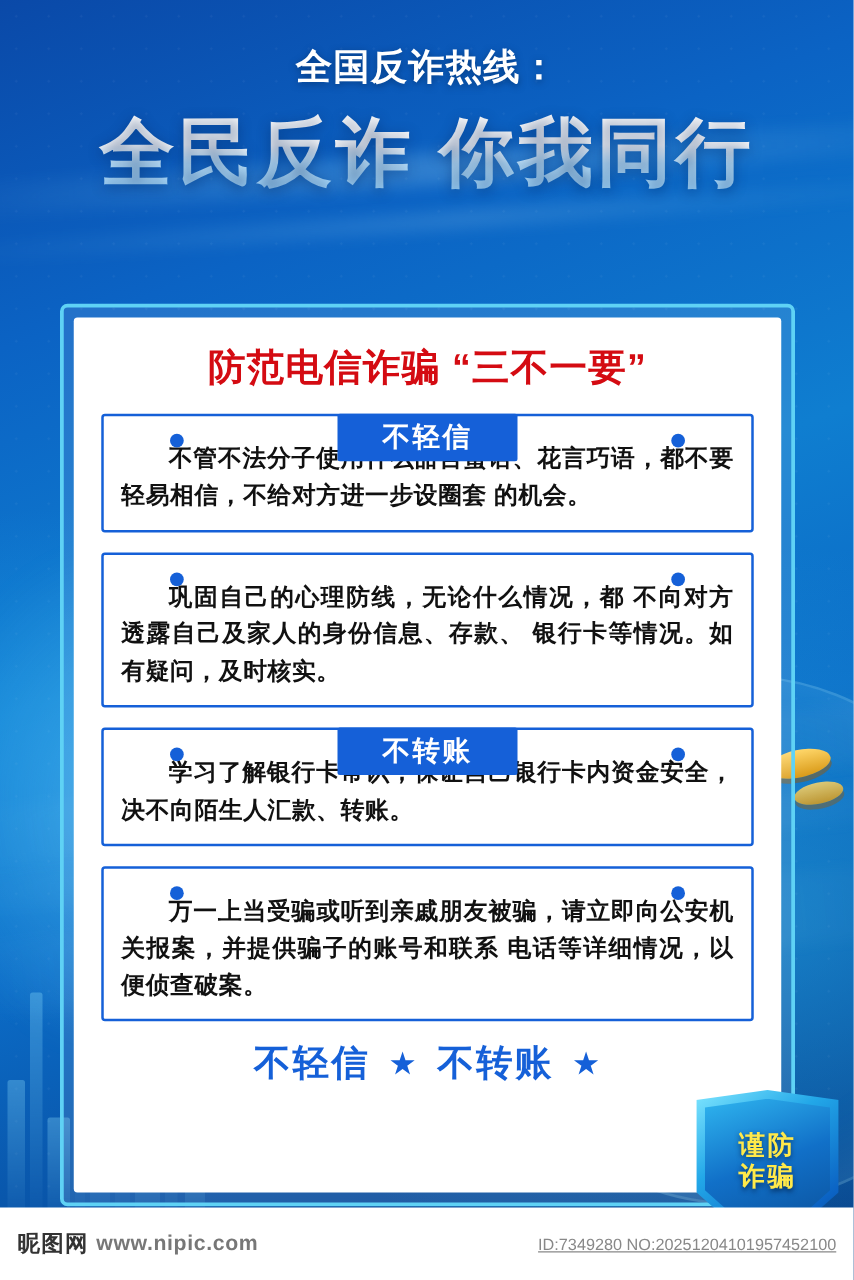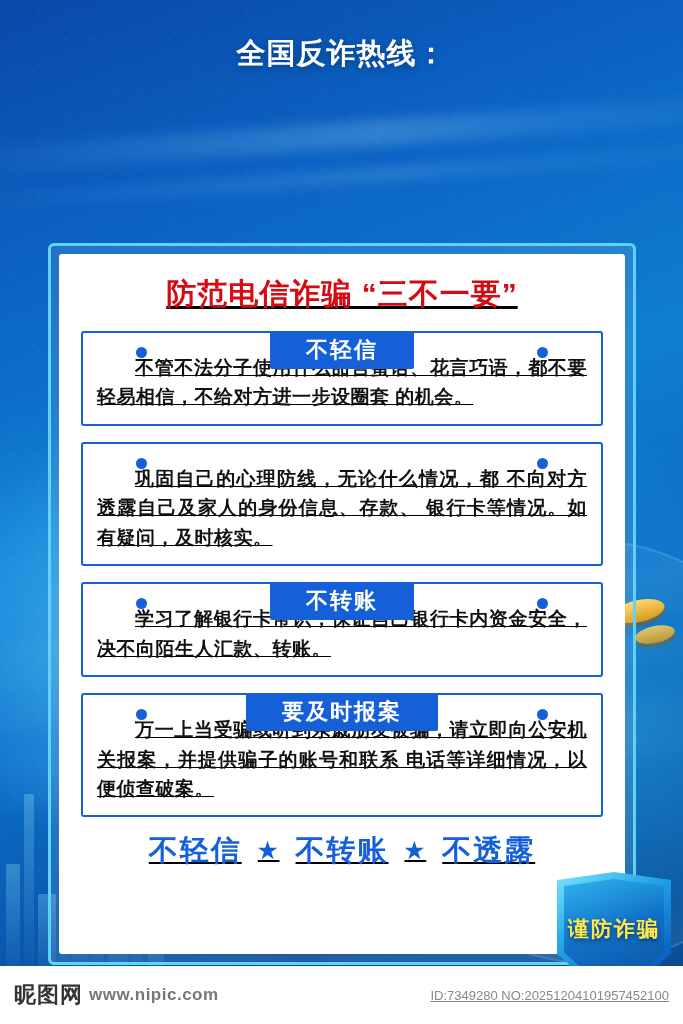--- a/index.html
+++ b/index.html
@@ -144,21 +144,20 @@
     z-index: 6;
   }
   .card-inner {
     width: 100%;
     height: 100%;
     background: #ffffff;
     border-radius: 3px;
     box-sizing: border-box;
     padding: 16px 22px 10px 22px;
     position: relative;
-    text-decoration: underline;
   }
   .card-title {
     text-align: center;
     font-size: 30px;
     font-weight: bold;
     color: #d40b12;
     letter-spacing: 1px;
     margin: 4px 0 12px 0;
   }
 
@@ -241,21 +240,21 @@
   .shield-inner {
     position: absolute;
     inset: 7px;
     background: linear-gradient(160deg, #2fb5ef 0%, #1170c8 45%, #0a4c94 100%);
     clip-path: polygon(50% 100%, 0% 62%, 0% 6%, 50% 0%, 100% 6%, 100% 62%);
   }
   .shield-text {
     position: absolute;
     inset: 0;
     display: flex;
-    flex-direction: row;
+    flex-direction: column;
     align-items: center;
     justify-content: center;
     padding-bottom: 18px;
     color: #ffe94a;
     font-size: 21px;
     font-weight: bold;
     letter-spacing: 2px;
     line-height: 1.2;
     text-shadow: 0 2px 4px rgba(0,30,70,0.7);
   }
@@ -273,21 +272,21 @@
     padding: 0 14px;
     box-sizing: border-box;
     z-index: 9;
   }
   .brand {
     display: flex;
     align-items: center;
     gap: 6px;
   }
   .brand-name {
-    font-size: 22px;
+    font-size: 18px;
     font-weight: bold;
     color: #333333;
     letter-spacing: 1px;
   }
   .brand-url {
     font-size: 17px;
     color: #777777;
     letter-spacing: 0.5px;
     font-weight: bold;
   }
@@ -321,20 +320,21 @@
     <span style="left:92px; width:12px; height:180px;"></span>
     <span style="left:108px;width:20px; height:100px;"></span>
     <span style="left:132px;width:10px; height:160px;"></span>
     <span style="left:148px;width:16px; height:80px;"></span>
   </div>
 
   <div class="header">
     <div class="hotline">
       <span class="hotline-label">全国反诈热线：</span>
     </div>
+    <div class="main-title">全民反诈 你我同行</div>
   </div>
 
   <div class="card">
     <div class="card-inner">
 
       <div class="card-title">防范电信诈骗 “三不一要”</div>
 
       <div class="section">
         <div class="dot left"></div>
         <div class="dot right"></div>
@@ -357,32 +357,30 @@
         <div class="dot right"></div>
         <div class="section-head">不转账</div>
         <div class="section-box">
           <div class="section-text">学习了解银行卡常识，保证自己银行卡内资金安全，决不向陌生人汇款、转账。</div>
         </div>
       </div>
 
       <div class="section">
         <div class="dot left"></div>
         <div class="dot right"></div>
-        <div class="section-head">要及时报案</div>
         <div class="section-box">
           <div class="section-text">万一上当受骗或听到亲戚朋友被骗，请立即向公安机关报案，并提供骗子的账号和联系 电话等详细情况，以便侦查破案。</div>
         </div>
       </div>
 
       <div class="slogan">
         <span>不轻信</span>
         <span class="star">★</span>
         <span>不转账</span>
         <span class="star">★</span>
-        <span>不透露</span>
       </div>
 
     </div>
   </div>
 
   <div class="shield">
     <div class="shield-body">
       <div class="shield-inner"></div>
     </div>
     <div class="shield-text">

